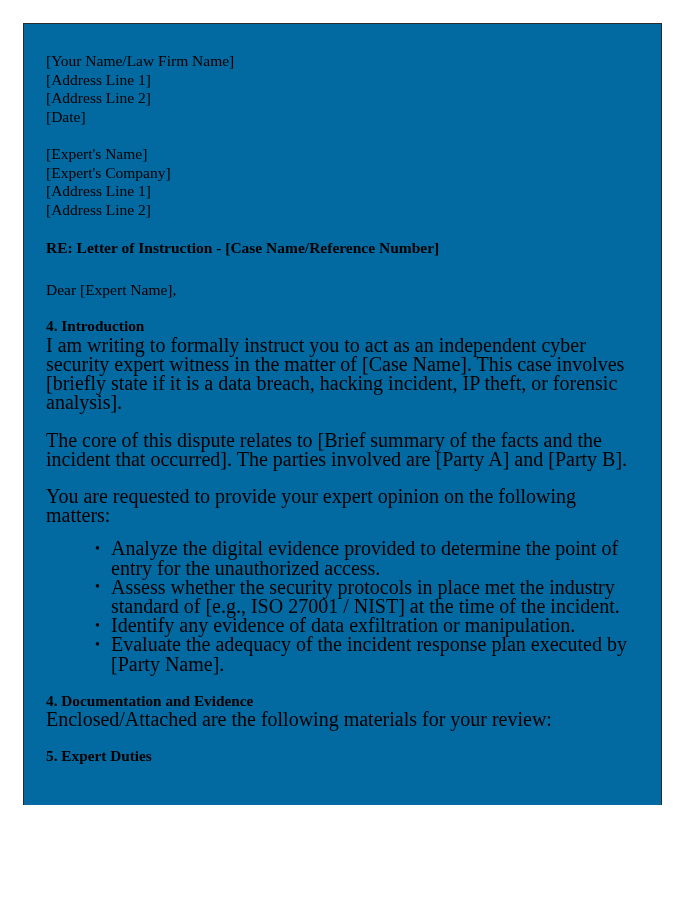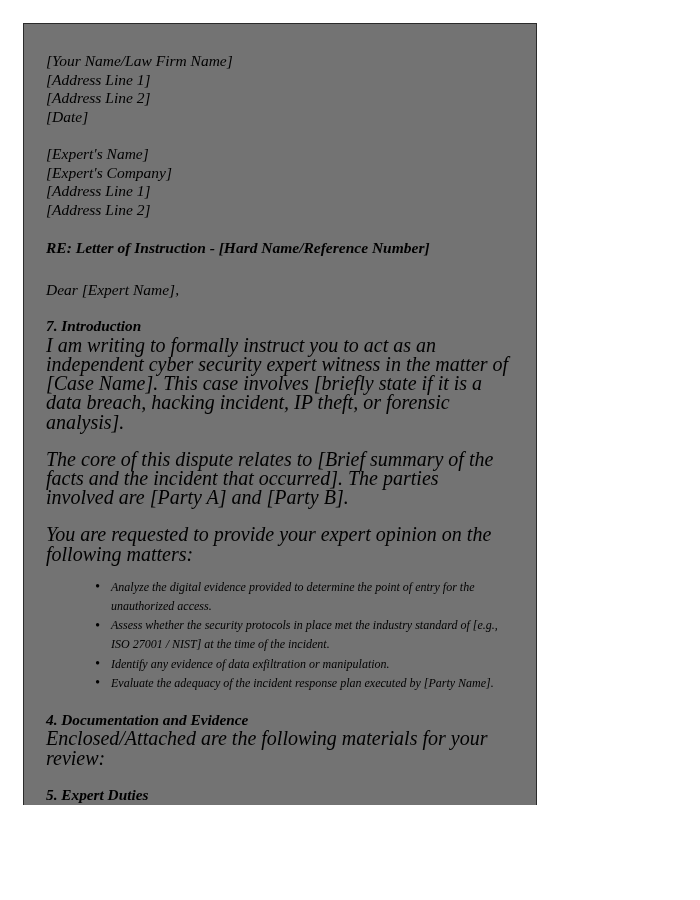--- a/index.html
+++ b/index.html
@@ -12,28 +12,27 @@
     height: 900px;
     overflow: hidden;
     font-family: "Liberation Serif", "DejaVu Serif", serif;
     color: #000000;
   }
 
   .page-frame {
     position: absolute;
     left: 23px;
     top: 23px;
-    width: 514px;
+    width: 639px;
     height: 782px;
     border: 1.5px solid #2b2b2b;
     border-bottom: none;
     box-sizing: border-box;
     overflow: hidden;
-    background: #737373;
-    font-style: italic;
+    background: #0369a1;
   }
 
   .page-body {
     padding: 28px 26px 0 22px;
   }
 
   .addr-block {
     font-size: 15.5px;
     line-height: 18.6px;
   }
@@ -73,21 +72,21 @@
     text-align: left;
   }
 
   ul.bullets {
     margin: 14px 0 0 0;
     padding: 0 0 0 0;
     list-style: none;
   }
   ul.bullets li {
     position: relative;
-    font-size: 12px;
+    font-size: 20px;
     line-height: 19.2px;
     padding-left: 20px;
     margin-left: 45px;
   }
   ul.bullets li::before {
     content: "\2022";
     position: absolute;
     left: 4px;
     top: -0.5px;
     font-size: 14px;
@@ -111,26 +110,26 @@
 
     <div class="addr-gap"></div>
 
     <div class="addr-block">
       <div class="addr-line">[Expert's Name]</div>
       <div class="addr-line">[Expert's Company]</div>
       <div class="addr-line">[Address Line 1]</div>
       <div class="addr-line">[Address Line 2]</div>
     </div>
 
-    <div class="re-line">RE: Letter of Instruction - [Hard Name/Reference Number]</div>
+    <div class="re-line">RE: Letter of Instruction - [Case Name/Reference Number]</div>
 
     <div class="salutation">Dear [Expert Name],</div>
 
     <div class="section">
-      <div class="section-heading">7. Introduction</div>
+      <div class="section-heading">4. Introduction</div>
       <div class="section-text">I am writing to formally instruct you to act as an independent cyber security expert witness in the matter of [Case Name]. This case involves [briefly state if it is a data breach, hacking incident, IP theft, or forensic analysis].</div>
     </div>
 
     <div class="section">
       <div class="section-text">The core of this dispute relates to [Brief summary of the facts and the incident that occurred]. The parties involved are [Party A] and [Party B].</div>
     </div>
 
     <div class="section">
       <div class="section-text">You are requested to provide your expert opinion on the following matters:</div>
       <ul class="bullets scope">

